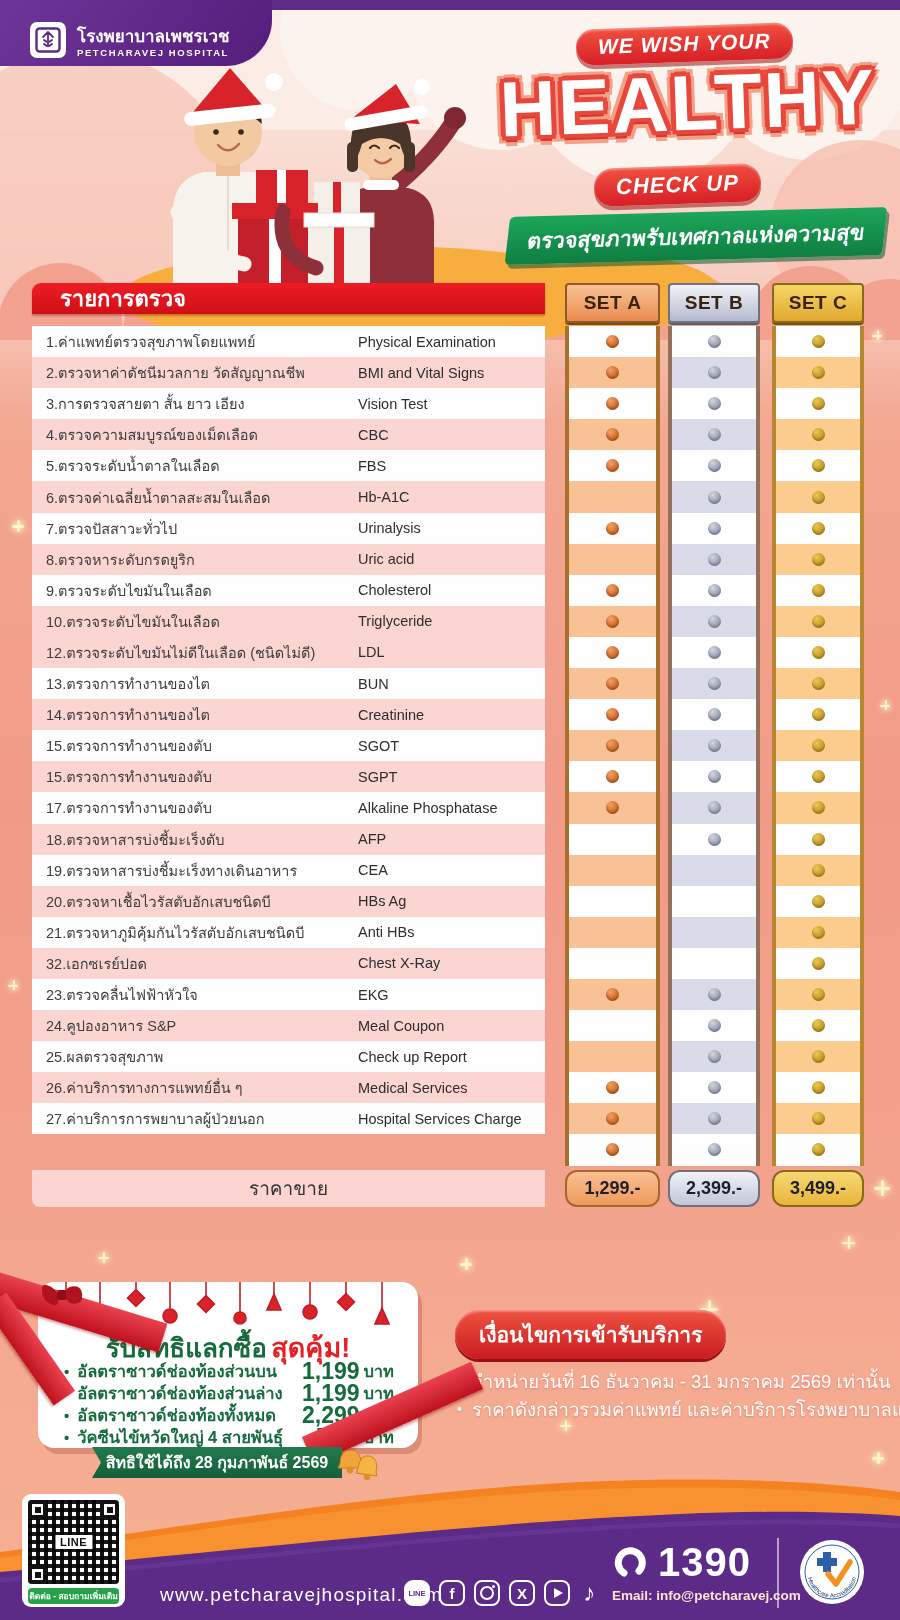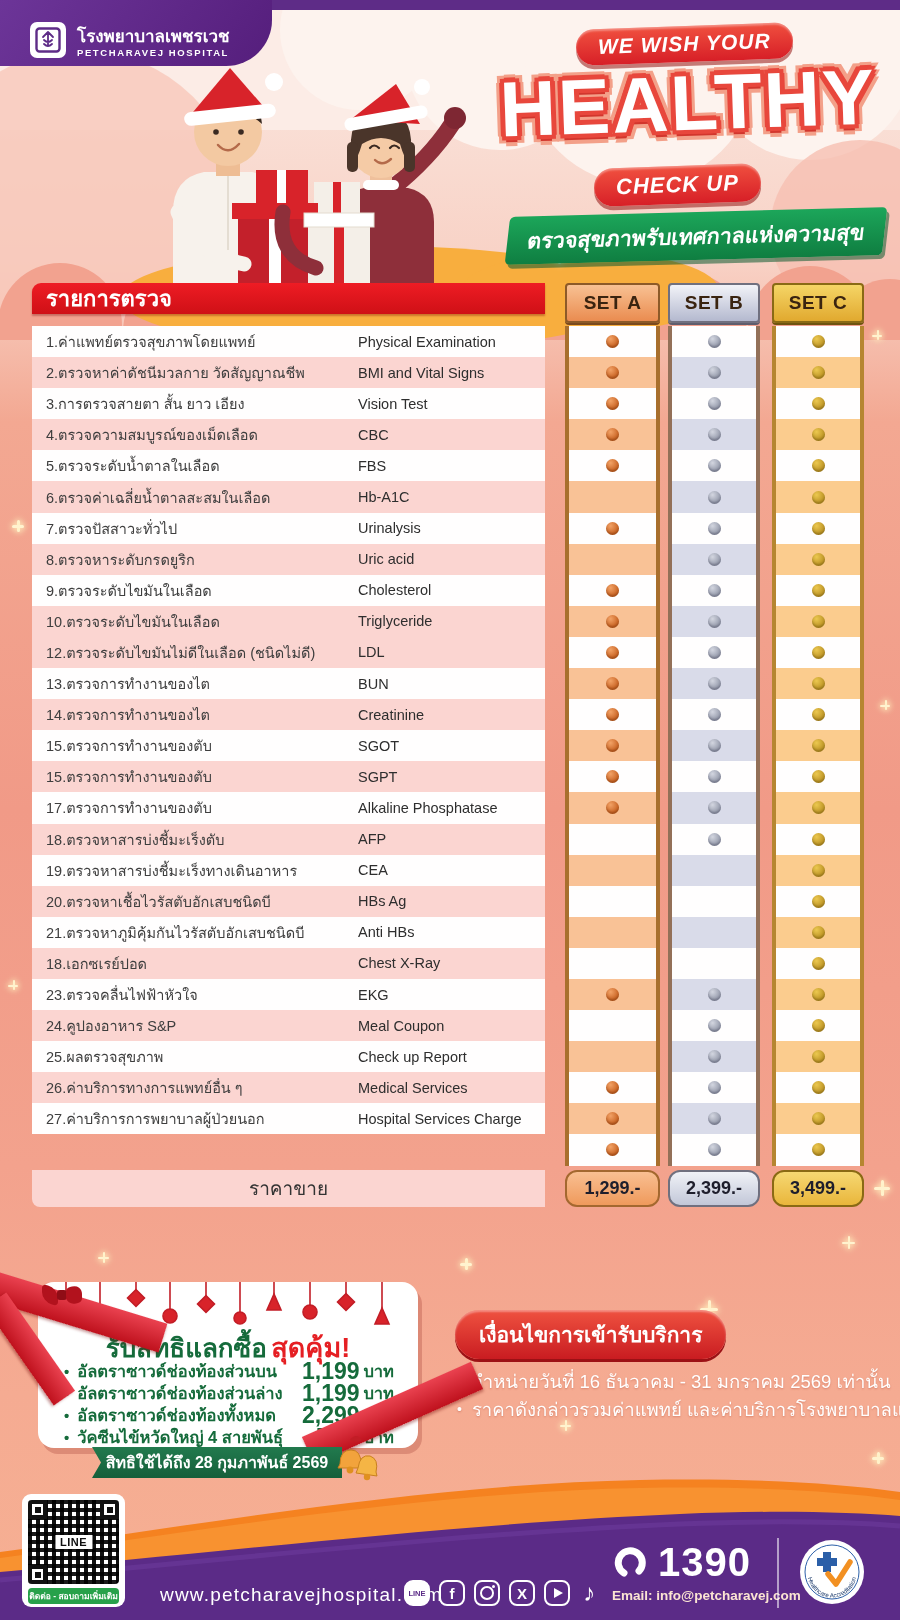--- a/index.html
+++ b/index.html
@@ -37,21 +37,21 @@
       -7px 7px 0 #f3a089,7px 7px 0 #f3a089,-7px -7px 0 #f3a089,7px -7px 0 #f3a089;}
   .green-banner{position:absolute;left:508px;top:212px;z-index:5;transform:skew(-8deg) rotate(-1.5deg);
     background:linear-gradient(180deg,#1ca65a,#0f7e41);color:#fff;font-size:21.5px;font-weight:bold;
     padding:7px 20px;border-radius:5px;box-shadow:3px 4px 0 rgba(12,90,48,.55);white-space:nowrap}
   .hero-ill{position:absolute;left:78px;top:60px;z-index:2}
   
   .ctable{position:absolute;left:32px;top:283px;width:834px;z-index:5}
   .thead{display:flex;height:40px}
   .list-header{width:513px;height:31px;background:linear-gradient(180deg,#ee1c24,#cf1016);
     border-radius:9px 0 0 0;color:#fff;font-size:22px;font-weight:bold;display:flex;align-items:center;
-    padding-left:14px;box-sizing:border-box;box-shadow:0 2px 2px rgba(120,10,10,.35)}
+    padding-left:28px;box-sizing:border-box;box-shadow:0 2px 2px rgba(120,10,10,.35)}
   .set-h{height:40px;box-sizing:border-box;display:flex;align-items:center;justify-content:center;
     font-size:19px;font-weight:bold;color:#3a2410;border-radius:4px;letter-spacing:.5px}
   .set-h.a{width:95px;margin-left:20px;background:linear-gradient(180deg,#f8c193,#ea8c50);border:2px solid #8d5a28;box-shadow:0 2px 0 #7a4a1e}
   .set-h.b{width:92px;margin-left:8px;background:linear-gradient(180deg,#f2f3f8,#b4b9cf);border:2px solid #70707f;box-shadow:0 2px 0 #5e5e6e}
   .set-h.c{width:92px;margin-left:12px;background:linear-gradient(180deg,#f5d566,#e1a92f);border:2px solid #8a6a14;box-shadow:0 2px 0 #6f540f}
   .tbody{display:flex;margin-top:3px}
   .list-col{width:513px}
   .lrow{position:relative;height:31.1px;display:flex;align-items:center}
   .lrow.even{background:#fffefe}.lrow.odd{background:#fbd5d1}
   .lrow .thai{position:absolute;left:14px;font-size:14.5px;color:#3e3e3e;white-space:nowrap}
@@ -312,21 +312,21 @@
           </div>
           <div class="lrow odd">
             <span class="thai">20.ตรวจหาเชื้อไวรัสตับอักเสบชนิดบี</span>
             <span class="eng">HBs Ag</span>
           </div>
           <div class="lrow even">
             <span class="thai">21.ตรวจหาภูมิคุ้มกันไวรัสตับอักเสบชนิดบี</span>
             <span class="eng">Anti HBs</span>
           </div>
           <div class="lrow odd">
-            <span class="thai">18.เอกซเรย์ปอด</span>
+            <span class="thai">32.เอกซเรย์ปอด</span>
             <span class="eng">Chest X-Ray</span>
           </div>
           <div class="lrow even">
             <span class="thai">23.ตรวจคลื่นไฟฟ้าหัวใจ</span>
             <span class="eng">EKG</span>
           </div>
           <div class="lrow odd">
             <span class="thai">24.คูปองอาหาร S&amp;P</span>
             <span class="eng">Meal Coupon</span>
           </div>

